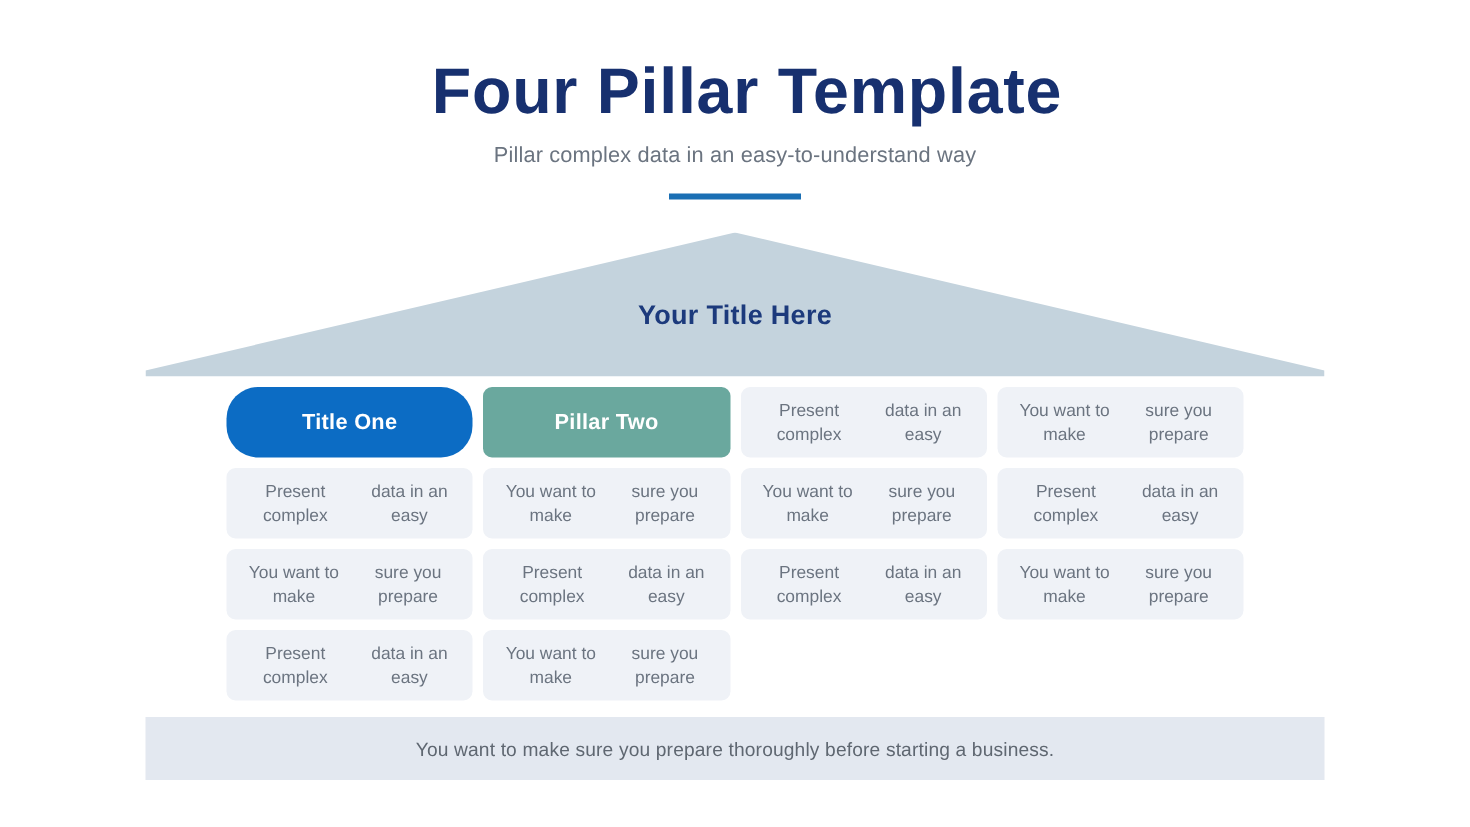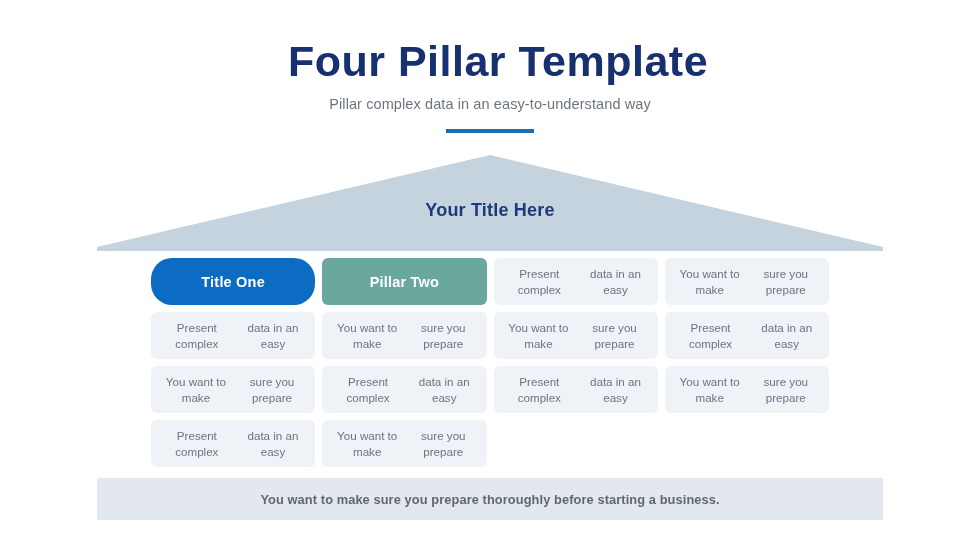--- a/index.html
+++ b/index.html
@@ -122,21 +122,20 @@
     height: 42px;
     background: #e3e8f0;
     display: flex;
     align-items: center;
     justify-content: center;
   }
   .footer-text {
     font-size: 12.8px;
     color: #5f6771;
     letter-spacing: 0.1px;
-    font-weight: bold;
   }
 </style>
 </head>
 <body>
 
 <div class="slide">
 
   <div class="header">
     <div class="main-title" style="color: rgb(23, 48, 111);">Four Pillar Template</div>
     <div class="subtitle">Pillar complex data in an easy-to-understand way</div>

